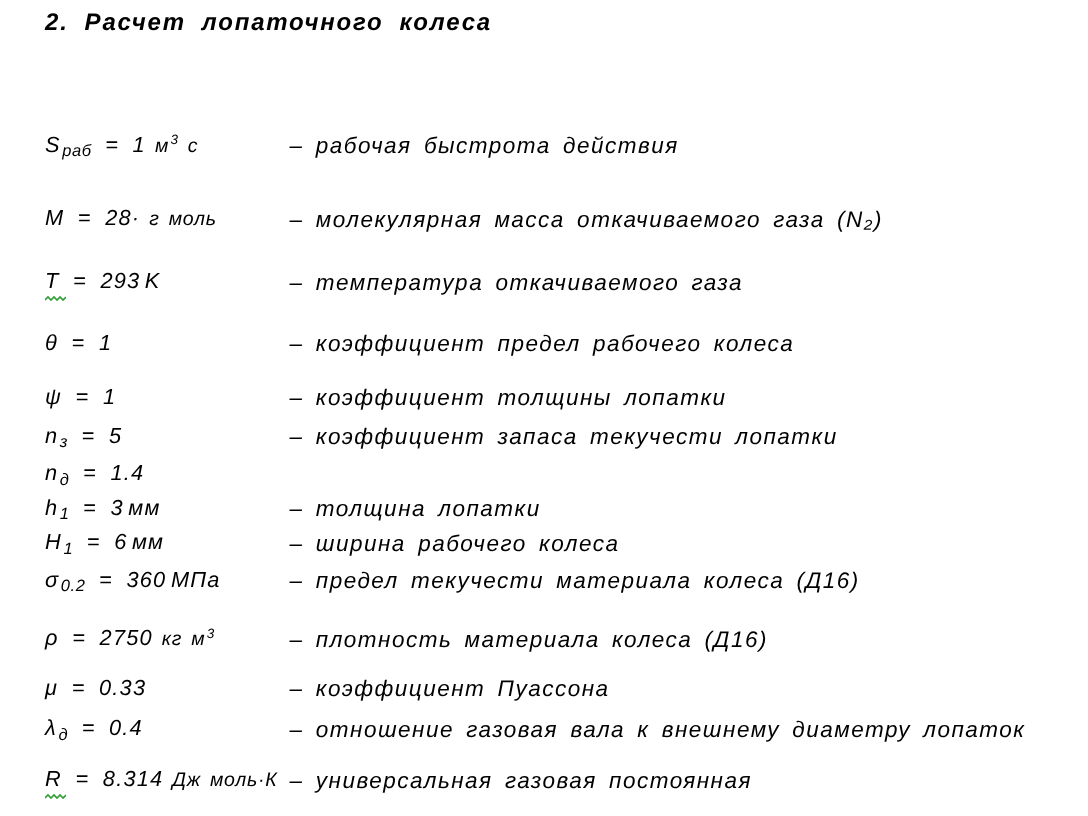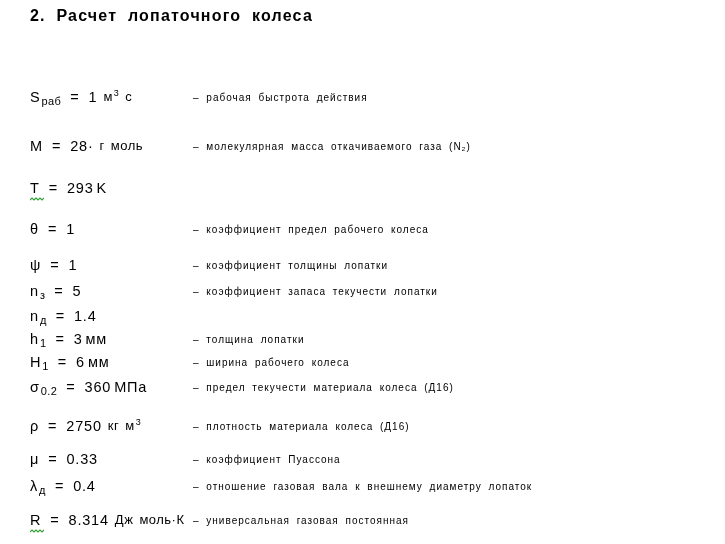--- a/index.html
+++ b/index.html
@@ -1,37 +1,38 @@
 <!DOCTYPE html>
 <html><head>
 <meta charset="utf-8">
 <style>
   html,body { margin:0; padding:0; background:#ffffff; }
   .sheet {
     position:relative; width:725px; height:544px; overflow:hidden;
     background:#ffffff; color:#000000;
     font-family:"Liberation Sans","DejaVu Sans",sans-serif;
+    font-style:italic;
   }
   .title {
     position:absolute; left:30px; top:7px;
     font-size:16px; font-weight:bold;
     letter-spacing:1.2px; word-spacing:5px; white-space:nowrap;
   }
   .subtitle {
     position:absolute; left:30px; top:35px;
     font-size:15px; letter-spacing:1px; word-spacing:4px; white-space:nowrap;
     text-decoration:underline; text-underline-offset:3px;
   }
   .row { position:absolute; left:30px; display:flex; align-items:center; }
   .formula {
     width:163px; flex-shrink:0; display:flex; align-items:center;
     font-size:14.5px; letter-spacing:0.8px; white-space:nowrap;
   }
   .comment {
-    font-size:10px; letter-spacing:1px; word-spacing:3px; white-space:nowrap;
+    font-size:15px; letter-spacing:1px; word-spacing:3px; white-space:nowrap;
   }
   .vsub { font-size:11px; position:relative; top:4px; margin-left:1px; letter-spacing:0.4px; }
   .eq   { margin:0 9px; }
   .unit { margin-left:3px; }
   .flag { position:relative; display:inline-block; }
   .flag svg { position:absolute; left:0; bottom:-5px; }
   .frac { display:inline-flex; flex-direction:row; align-items:center; margin-left:3px; }
   .frac .num, .frac .den {
     font-size:13px; letter-spacing:0.5px; padding:0 3px; line-height:1.15; white-space:nowrap;
   }
@@ -85,20 +86,21 @@
       <span class="flag">
         <span>T</span>
         <svg width="14" height="4" viewBox="0 0 14 4">
             <polyline points="0,3 2,1 4,3 6,1 8,3 10,1 12,3 14,1" fill="none" stroke-width="1.1" stroke="#2f9e33"></polyline>
           </svg>
       </span>
       <span class="eq">=</span>
       <span>293</span>
       <span class="unit">K</span>
     </div>
+    <div class="comment">– температура откачиваемого газа</div>
   </div>
 
   <div class="row r3">
     <div class="formula">
       <span>θ</span>
       <span class="eq">=</span>
       <span>1</span>
     </div>
     <div class="comment">– коэффициент предел рабочего колеса</div>
   </div>

